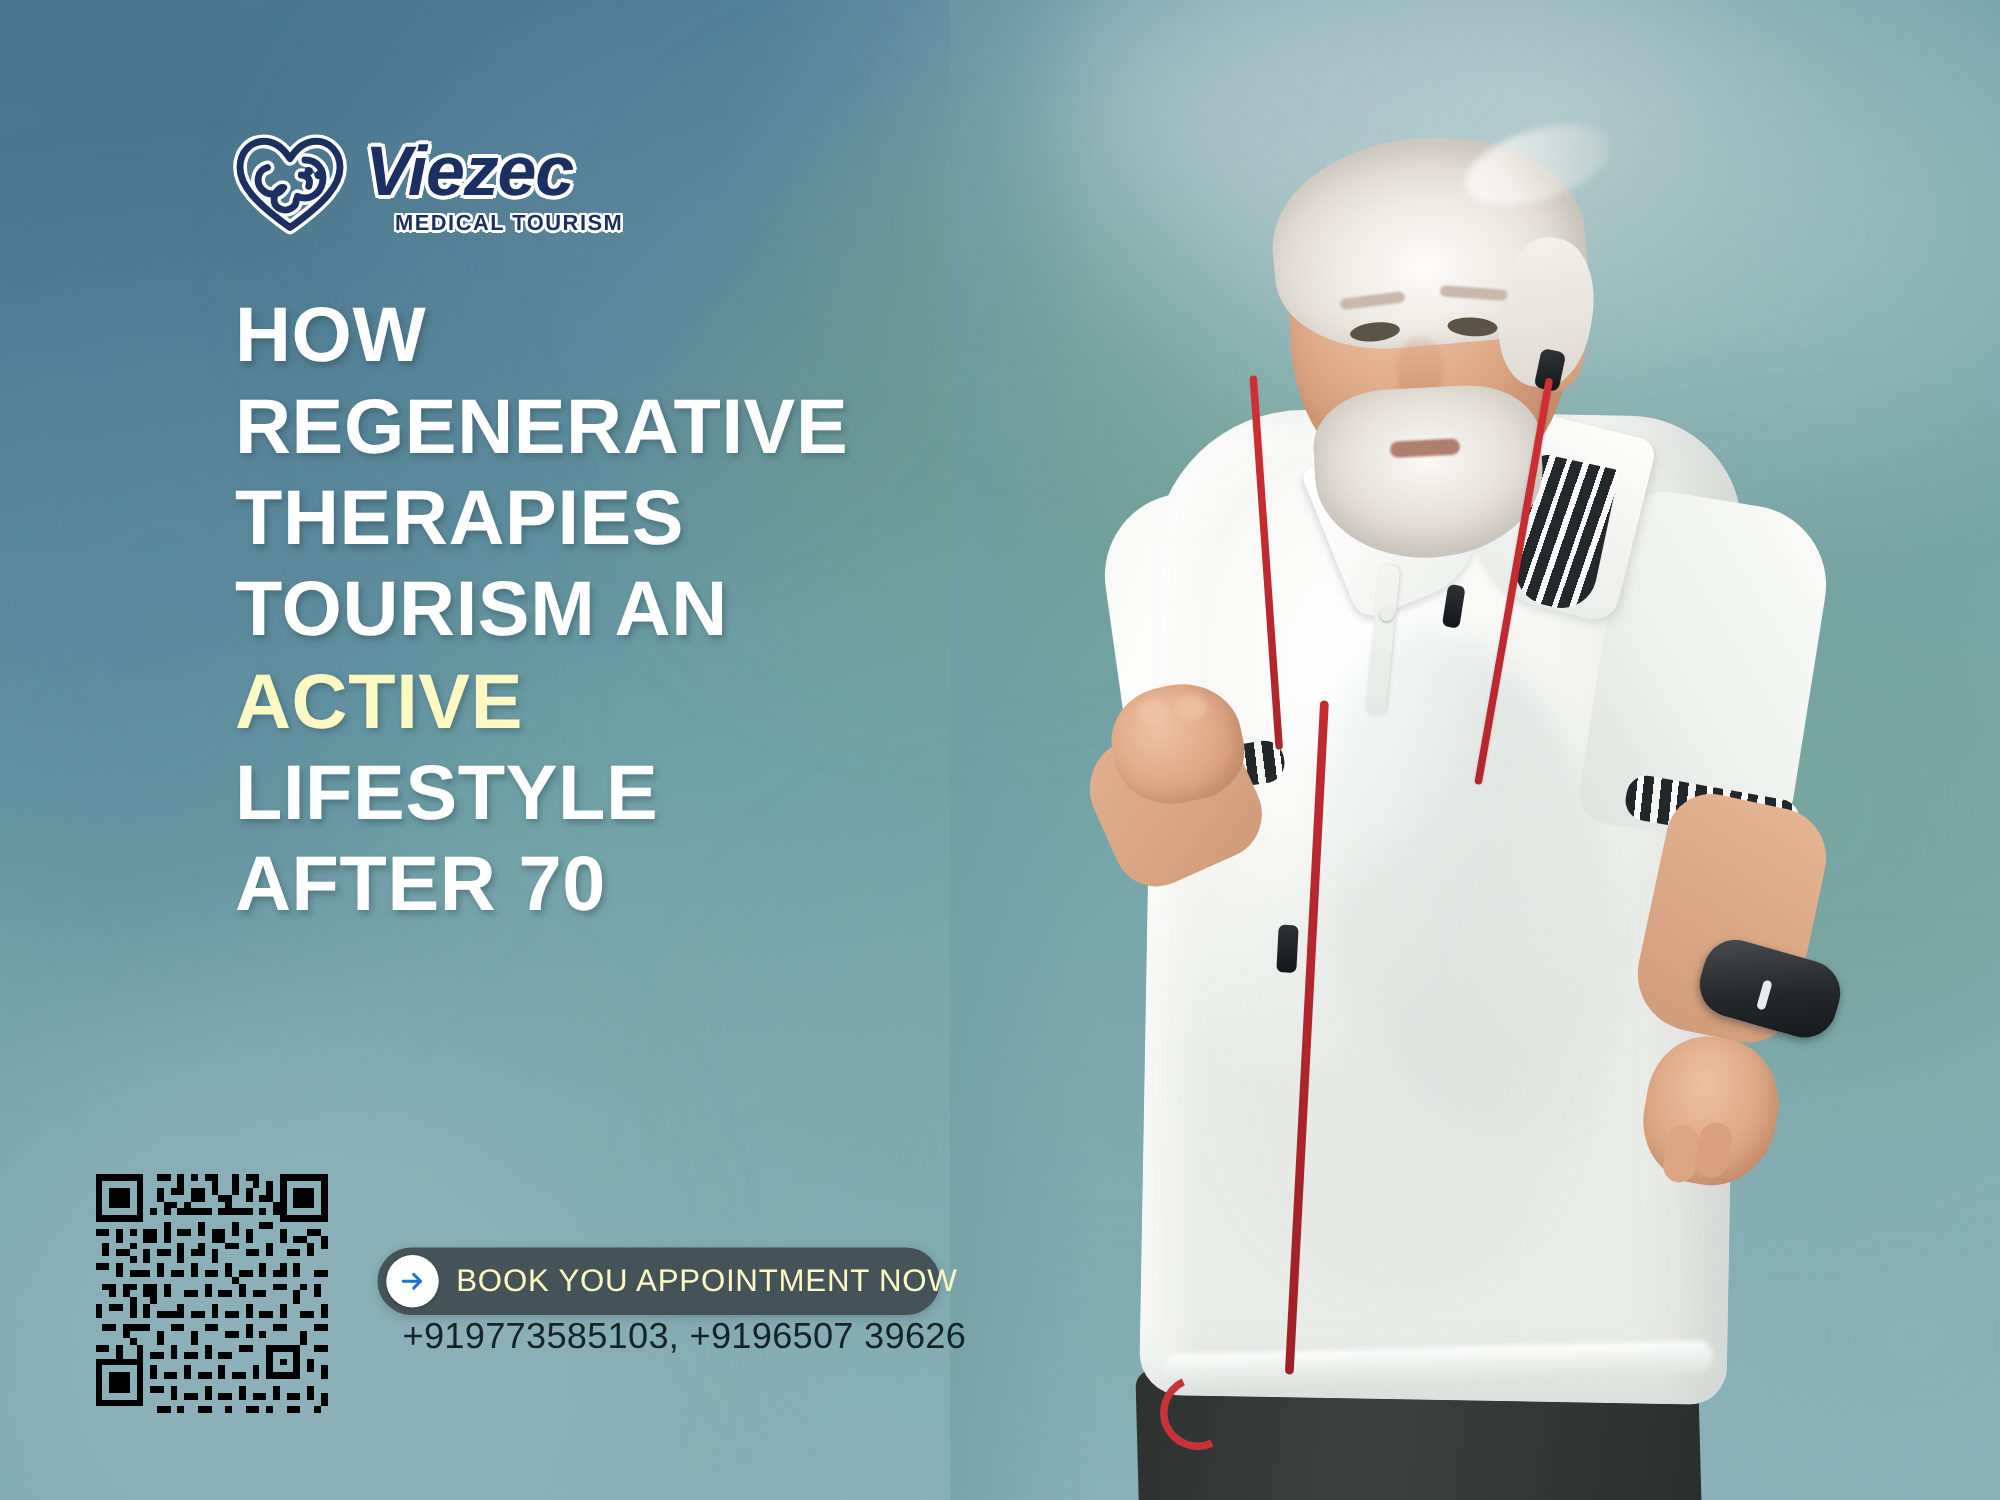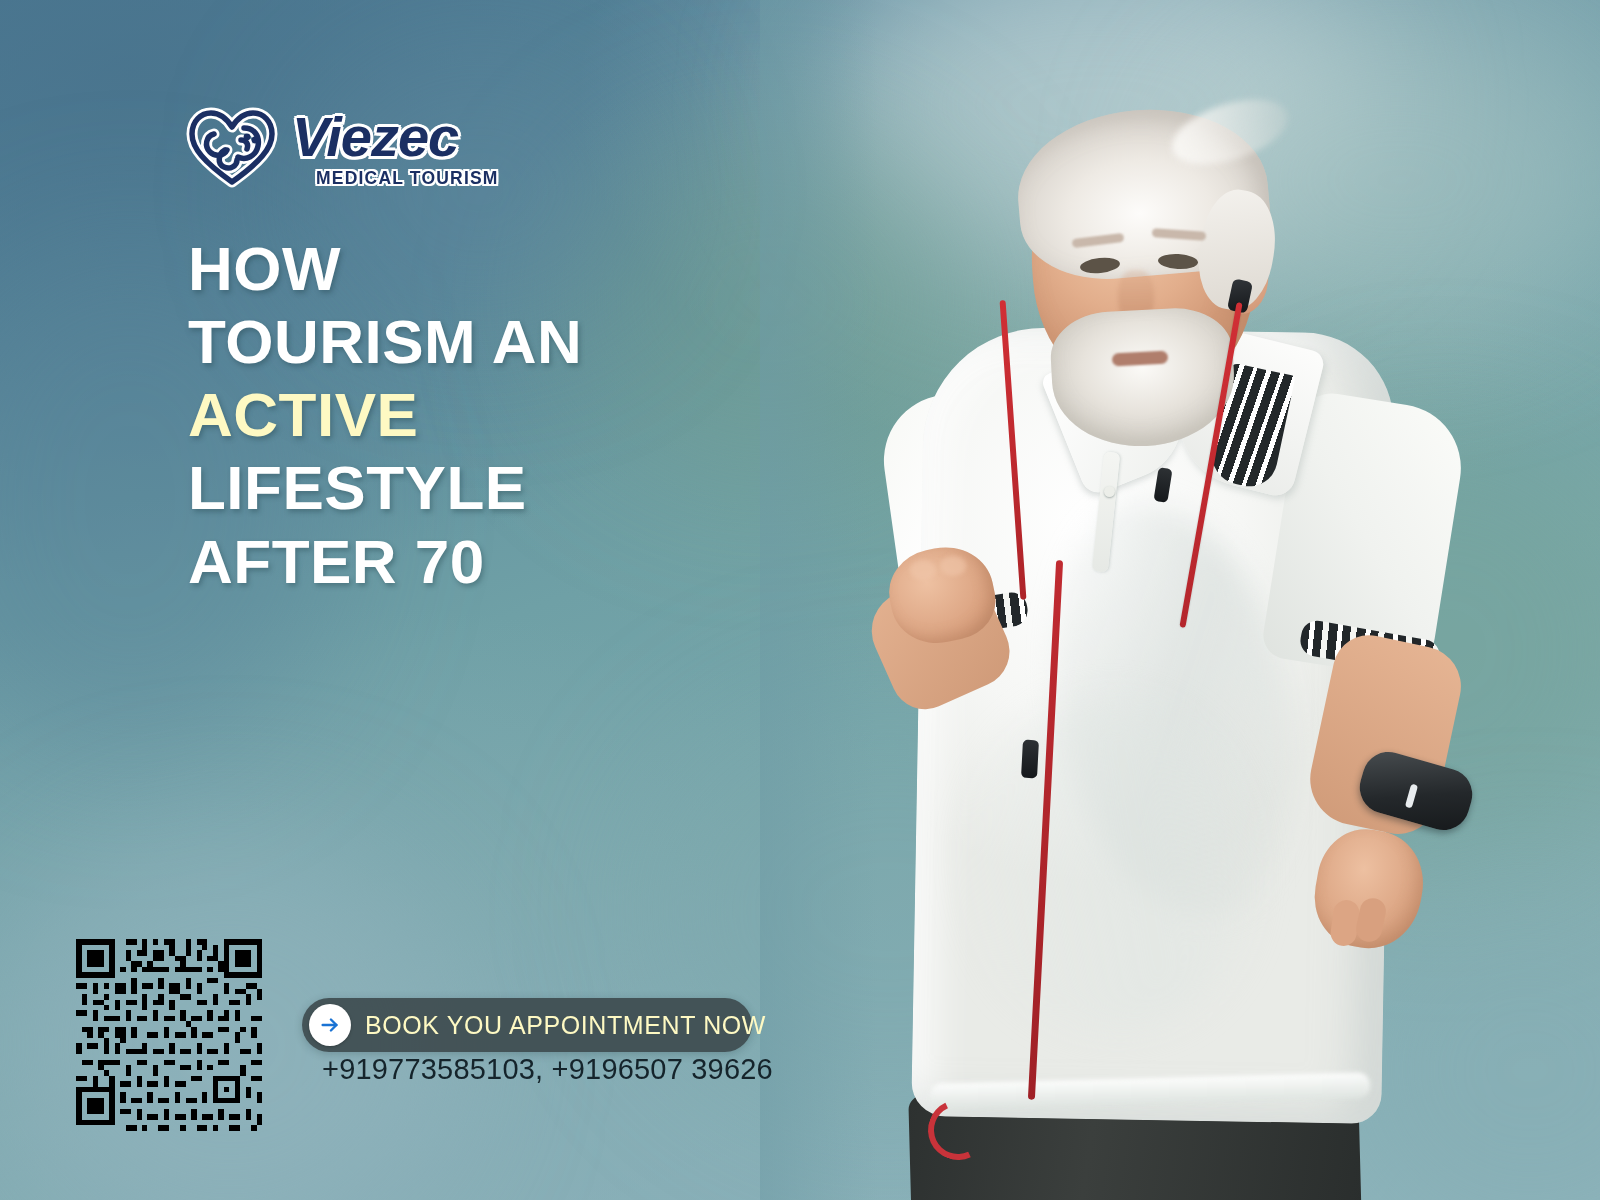--- a/index.html
+++ b/index.html
@@ -483,20 +483,22 @@
       <circle cx="71" cy="36" r="3.4" fill="#1b2f63"></circle>
     </svg>
     <div class="logo-text">
       <div class="logo-word">Viezec</div>
       <div class="logo-sub">MEDICAL TOURISM</div>
     </div>
   </div>
 
   <div class="headline">
     <div class="hl-line">HOW</div>
+    <div class="hl-line">REGENERATIVE</div>
+    <div class="hl-line">THERAPIES</div>
     <div class="hl-line">TOURISM AN</div>
     <div class="hl-line accent">ACTIVE</div>
     <div class="hl-line">LIFESTYLE</div>
     <div class="hl-line">AFTER 70</div>
   </div>
 
   <div class="qr">
     <svg viewBox="0 0 37 37" shape-rendering="crispEdges">
       <g fill="#000000">
 

